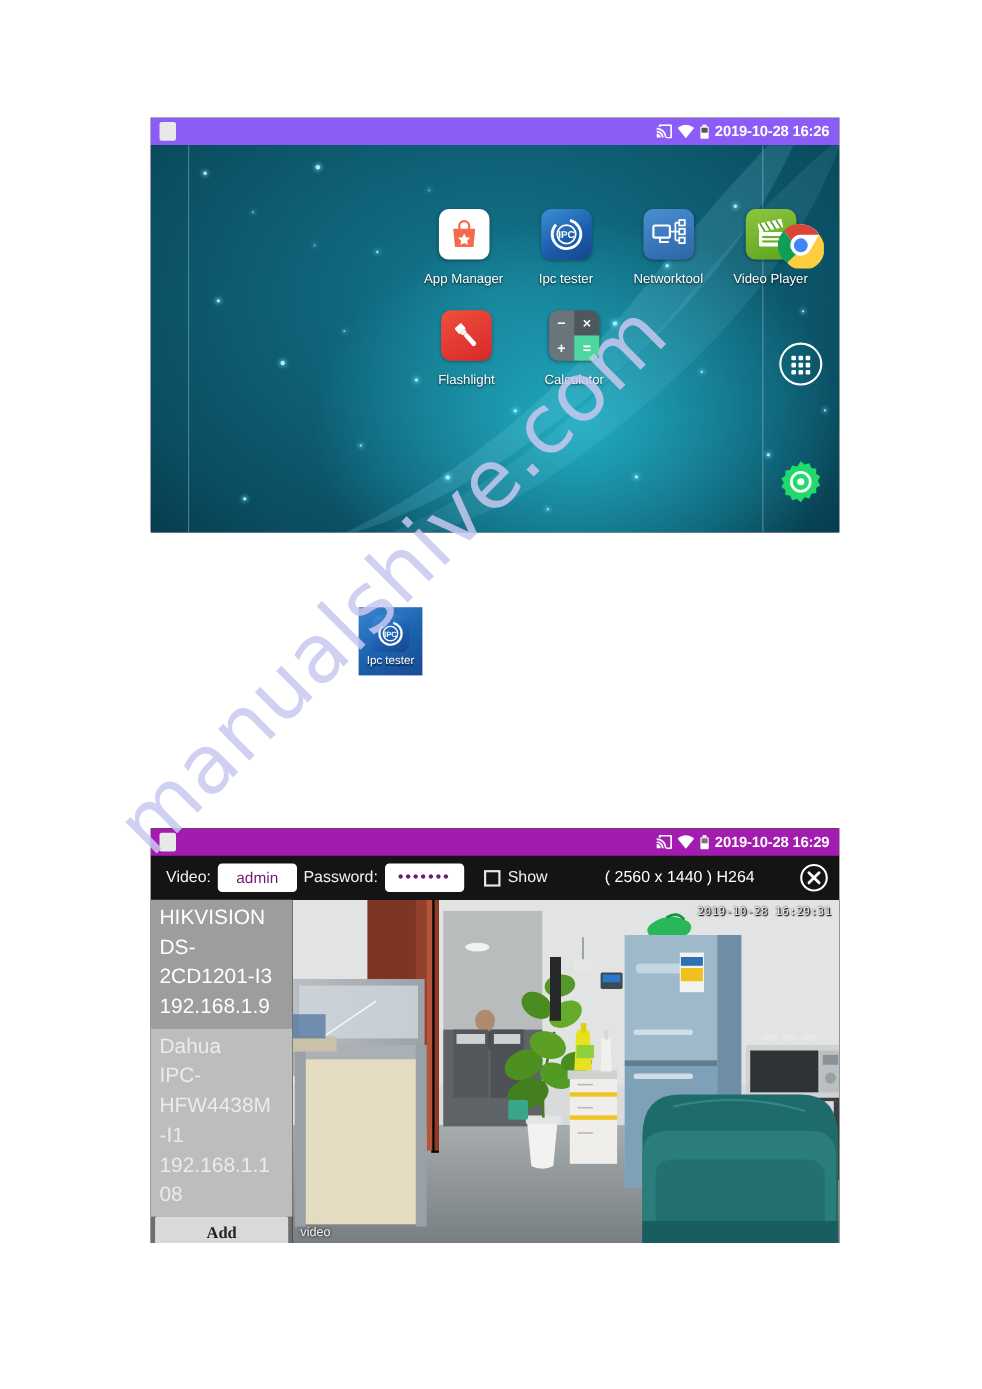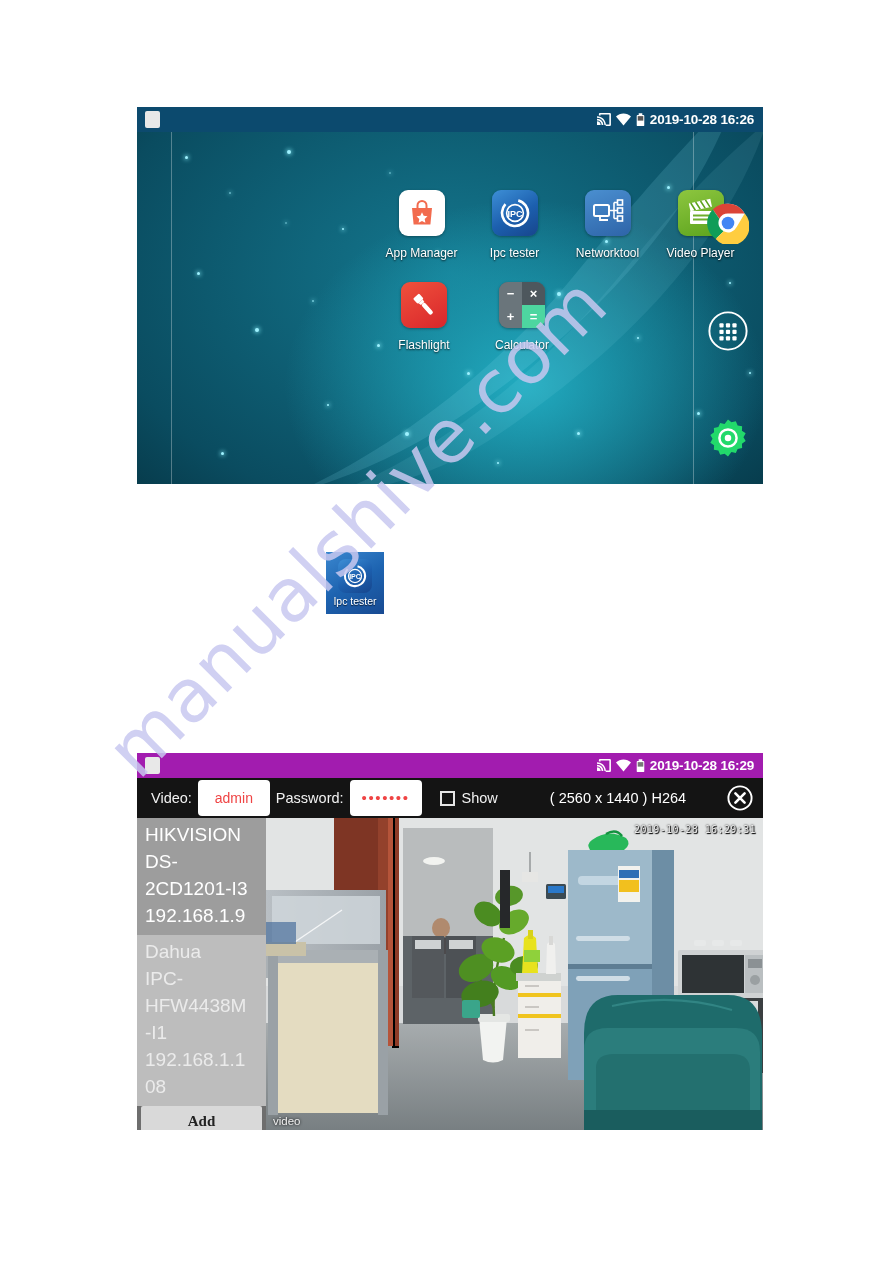--- a/index.html
+++ b/index.html
@@ -64,21 +64,21 @@
   .statusbar {
     position: relative;
     height: 25px;
     display: flex;
     align-items: center;
     justify-content: space-between;
     padding: 0 9px 0 8px;
     box-sizing: border-box;
     color: #ffffff;
   }
-  .statusbar.dark  { background: #0c4a6e; }
+  .statusbar.dark  { background: #8b5cf6; }
   .statusbar.gray  { background: #a21caf; }
 
   .sb-left-square {
     width: 15px;
     height: 17px;
     background: #e8e8e8;
     border-radius: 2px;
   }
   .sb-right {
     display: flex;
@@ -198,23 +198,23 @@
     color: #ffffff;
     gap: 0;
   }
   .ipc-lbl {
     font-size: 14.5px;
     color: #f2f2f2;
     font-family: "Liberation Sans", sans-serif;
   }
   .ipc-field {
     background: #ffffff;
-    color: #ef4444;
+    color: #701a75;
     border-radius: 4px;
-    height: 36px;
+    height: 26px;
     display: flex;
     align-items: center;
     justify-content: center;
     font-size: 14px;
     margin: 0 6px;
     box-sizing: border-box;
   }
   .ipc-field.user { width: 72px; }
   .ipc-field.pass { width: 72px; letter-spacing: 1.6px; font-size: 15px; padding-bottom: 2px; }
   .ipc-check {

